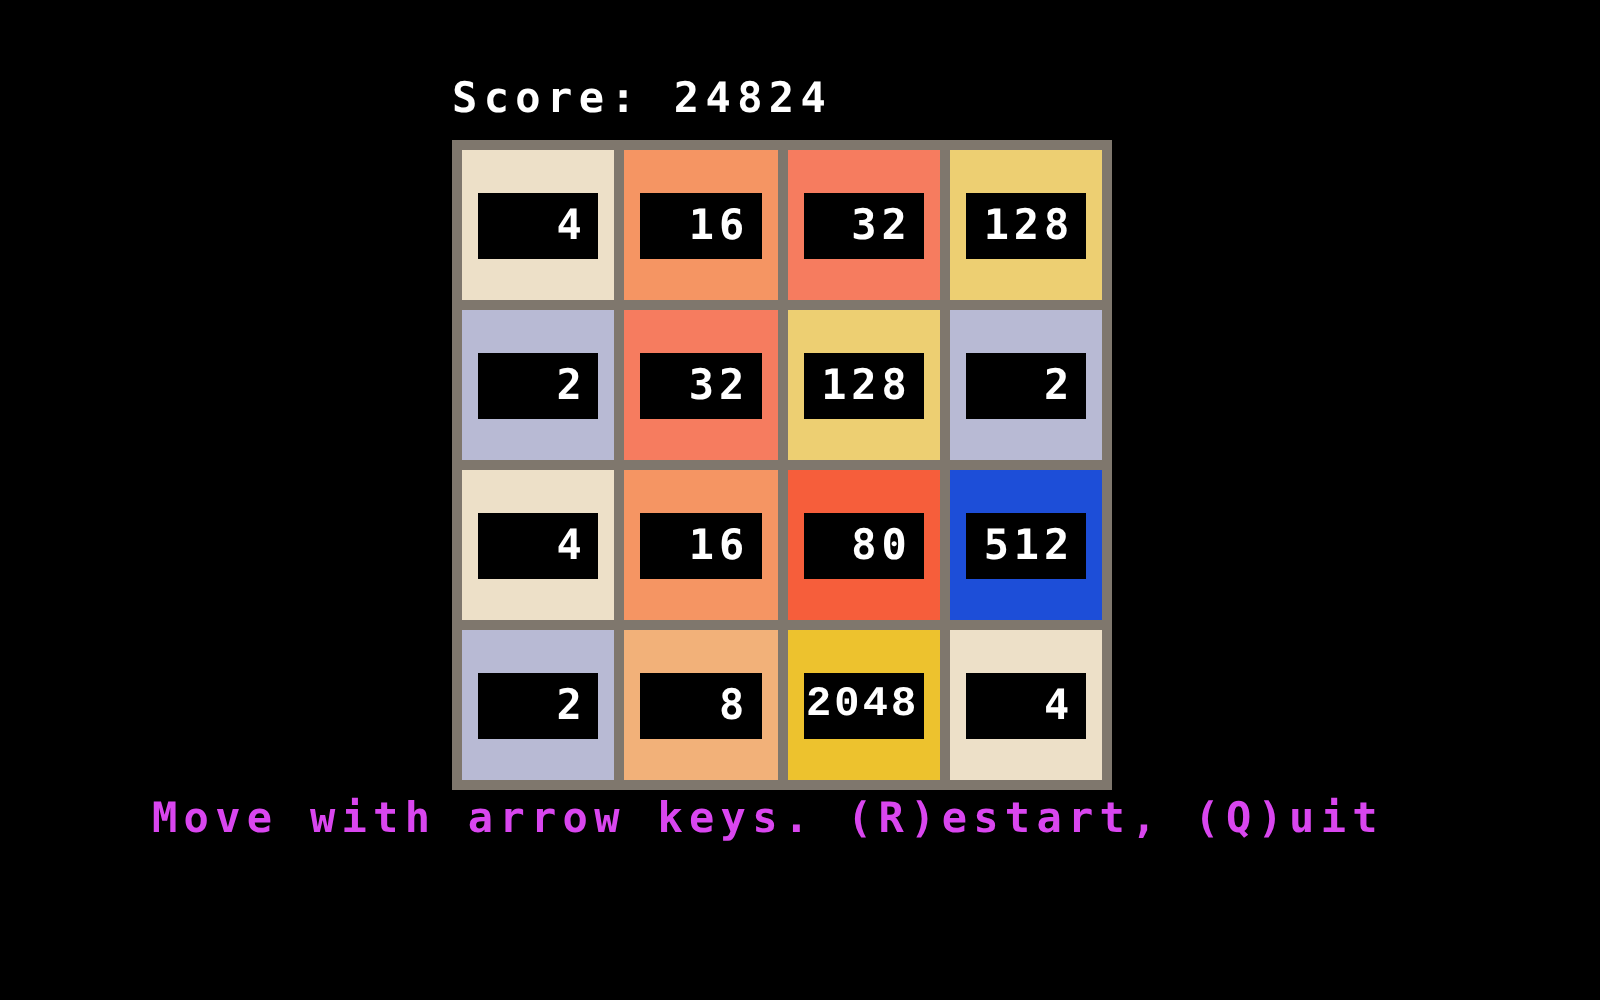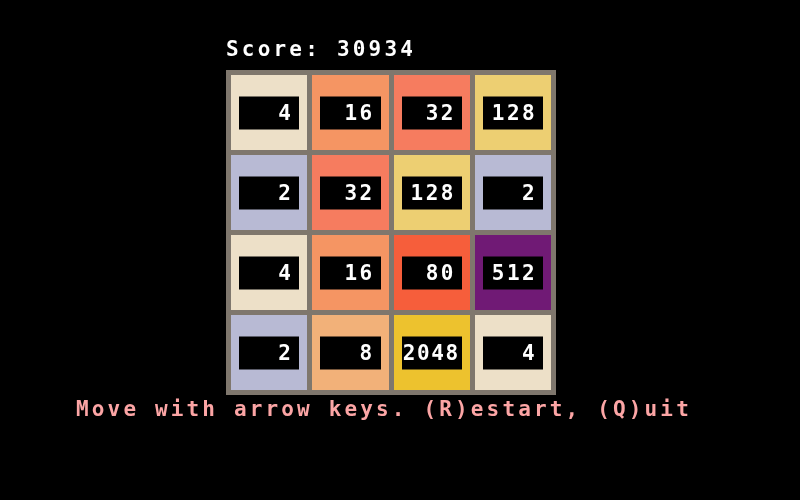--- a/index.html
+++ b/index.html
@@ -79,43 +79,44 @@
     font-weight: bold;
     letter-spacing: 2.4px;
     line-height: 21px;
     white-space: pre;
     padding-right: 6px;
     text-indent: 0;
   }
   .tile.wide .tile-value {
     padding-right: 2px;
     letter-spacing: 1.6px;
+    font-family: Liberation Mono, monospace;
   }
 
   
   #footer-hint {
     position: absolute;
     left: 76px;
     top: 398px;
     height: 22px;
     line-height: 22px;
-    color: #fca5a5;
+    color: #d946ef;
     font-family: "DejaVu Sans Mono", "Liberation Mono", monospace;
     font-size: 21px;
     font-weight: bold;
     letter-spacing: 3.15px;
     white-space: pre;
   }
 </style>
 </head>
 <body>
 
 <div id="screen">
 
-  <div id="score-line">Score: 30934</div>
+  <div id="score-line">Score: 24824</div>
 
   <div id="board">
       <div class="tile" style="background: rgb(237, 224, 200);">
         <div class="tile-box">
           <span class="tile-value">4</span>
         </div>
       </div>
       <div class="tile" style="background: rgb(245, 149, 99);">
         <div class="tile-box">
           <span class="tile-value">16</span>
@@ -159,21 +160,21 @@
       <div class="tile" style="background: rgb(245, 149, 99);">
         <div class="tile-box">
           <span class="tile-value">16</span>
         </div>
       </div>
       <div class="tile" style="background: rgb(246, 94, 59);">
         <div class="tile-box">
           <span class="tile-value">80</span>
         </div>
       </div>
-      <div class="tile" style="background: #701a75; text-align: center;">
+      <div class="tile" style="background: #1d4ed8; text-align: center;">
         <div class="tile-box">
           <span class="tile-value">512</span>
         </div>
       </div>
       <div class="tile" style="background: rgb(184, 186, 212);">
         <div class="tile-box">
           <span class="tile-value">2</span>
         </div>
       </div>
       <div class="tile" style="background: rgb(242, 177, 121);">

